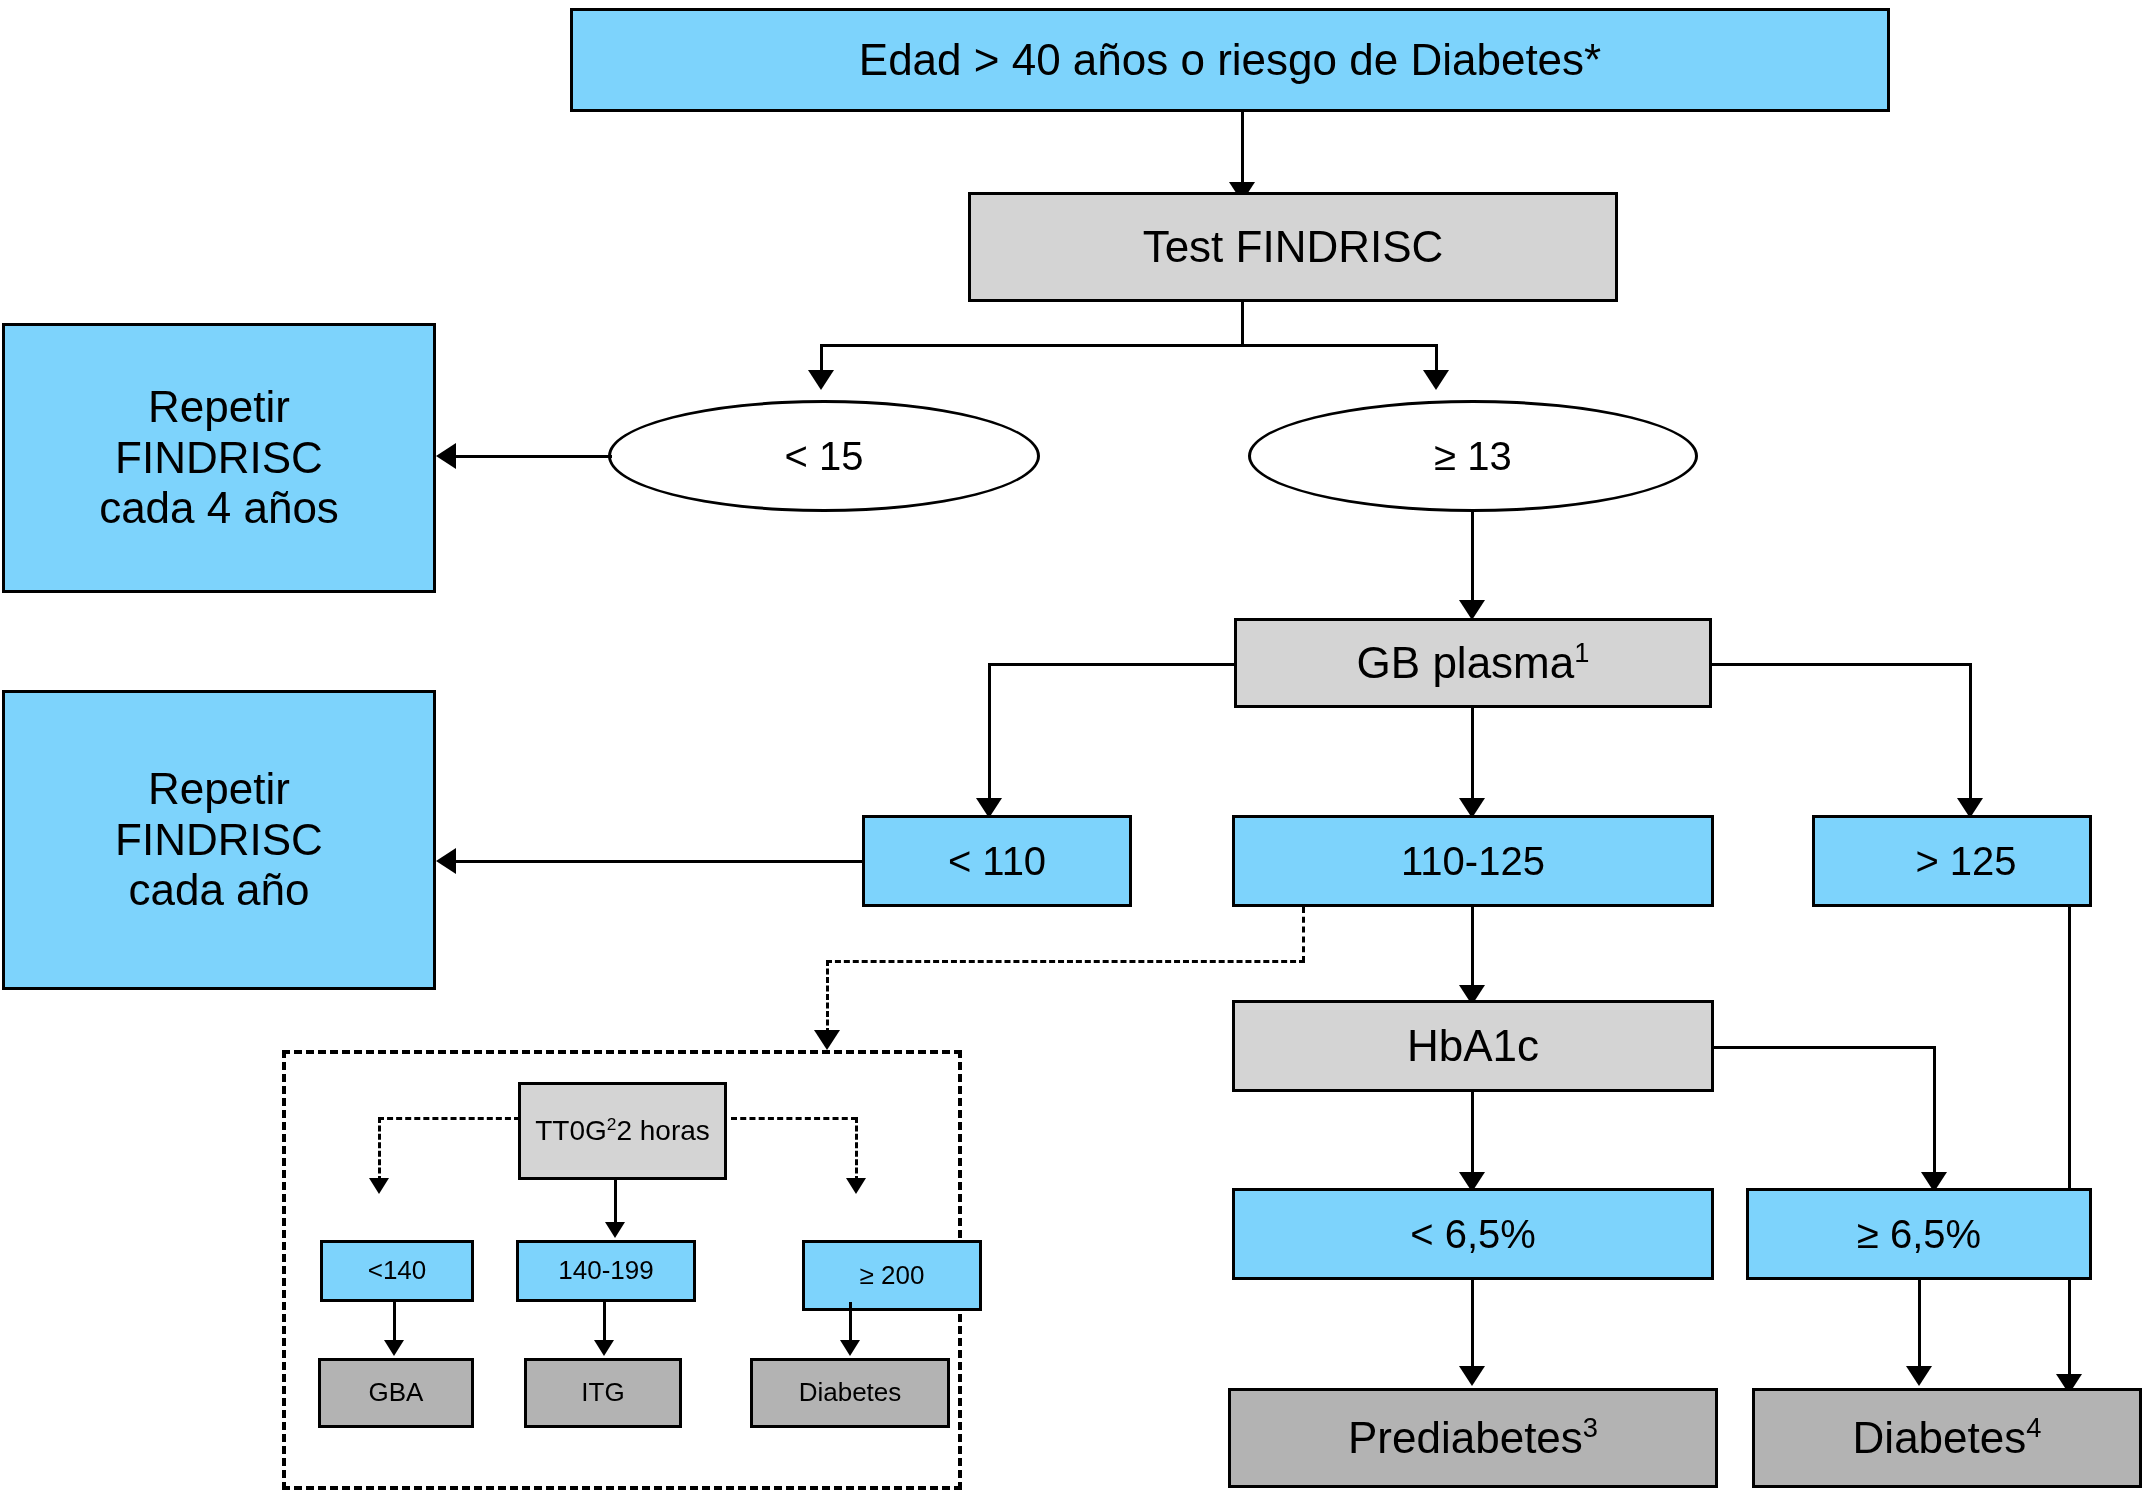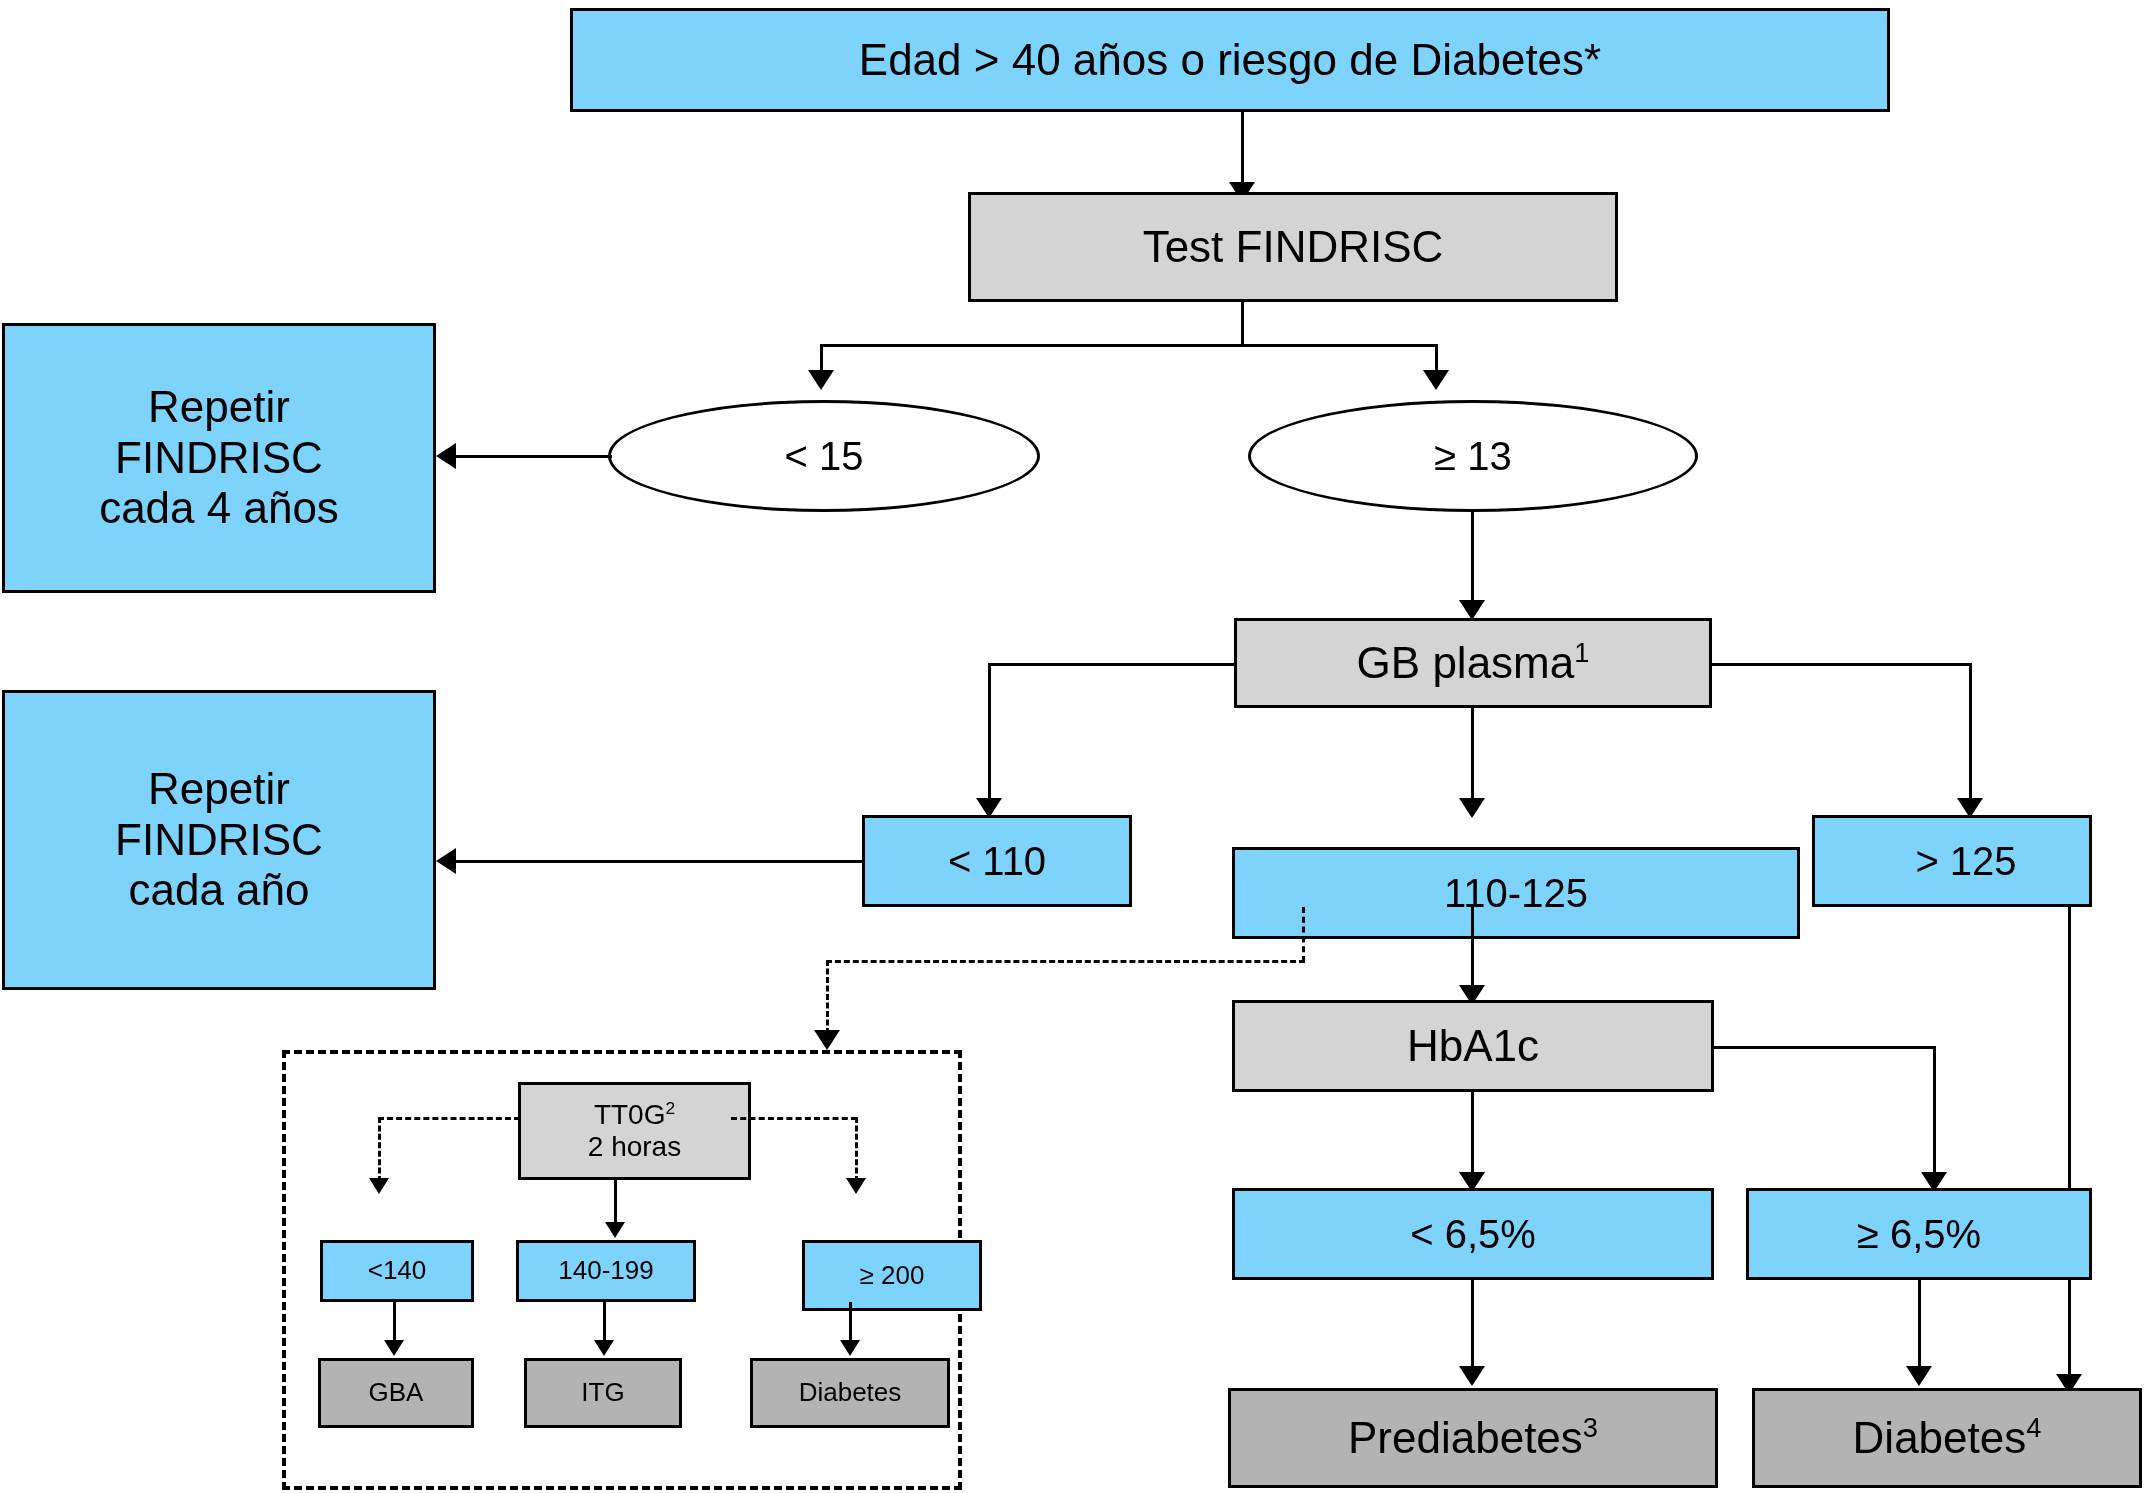--- a/index.html
+++ b/index.html
@@ -94,21 +94,21 @@
 
   <div class="box" style="left:2px;top:690px;width:434px;height:300px;flex-direction:column;">
     <span class="t44 multi">Repetir</span>
     <span class="t44 multi">FINDRISC</span>
     <span class="t44 multi">cada año</span>
   </div>
 
   <div class="box t40" style="left:862px;top:815px;width:270px;height:92px;">
     <span>&lt; 110</span>
   </div>
-  <div class="box t40" style="left:1232px;top:847px;width:568px;height:92px;justify-content:center;">
+  <div class="box t40" style="left:1232px;top:815px;width:482px;height:92px;justify-content:center;">
     <span>110-125</span>
   </div>
   <div class="box t40" style="left:1812px;top:815px;width:280px;height:92px;padding-left:28px;">
     <span>&gt; 125</span>
   </div>
 
   <div class="ln hln" style="left:452px;top:860px;width:412px;"></div>
   <div class="arrow arrow-left" style="left:436px;top:848px;"></div>
 
   <div class="ln vln" style="left:1471px;top:907px;height:82px;"></div>
@@ -148,21 +148,21 @@
 
   <div class="box darkgray t44" style="left:1228px;top:1388px;width:490px;height:100px;">
     <span><span>Prediabetes</span><sup>3</sup></span>
   </div>
   <div class="box darkgray t44" style="left:1752px;top:1388px;width:390px;height:100px;">
     <span><span>Diabetes</span><sup>4</sup></span>
   </div>
 
   <div class="dashbox" style="left:282px;top:1050px;width:680px;height:440px;"></div>
 
-  <div class="box gray t28" style="left:518px;top:1082px;width:233px;height:98px;flex-direction:column;">
+  <div class="box gray t28" style="left:518px;top:1082px;width:209px;height:98px;">
     <span class="multi"><span>TT0G</span><sup>2</sup></span>
     <span class="multi">2 horas</span>
   </div>
 
   <div class="dln-h" style="left:378px;top:1117px;width:142px;"></div>
   <div class="dln-v" style="left:378px;top:1117px;height:65px;"></div>
   <div class="arrow arrow-down-sm" style="left:369px;top:1178px;"></div>
 
   <div class="dln-h" style="left:731px;top:1117px;width:126px;"></div>
   <div class="dln-v" style="left:855px;top:1117px;height:65px;"></div>

